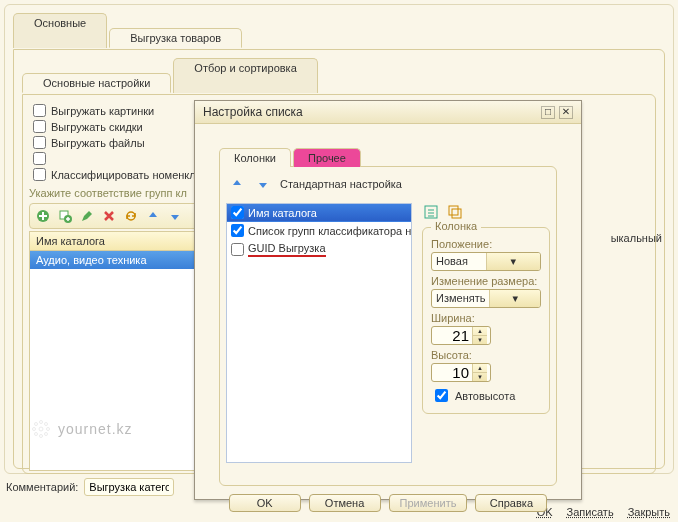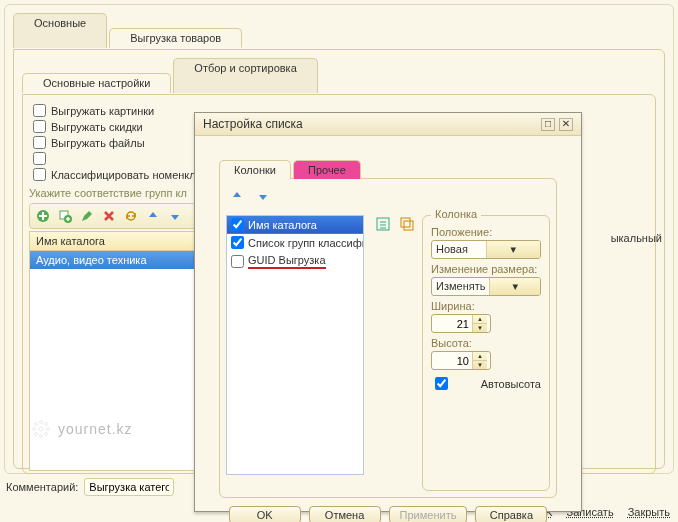--- a/index.html
+++ b/index.html
@@ -98,21 +98,21 @@
   }
   .footer-btns {
     position: absolute; right: 8px; bottom: 4px;
     display: flex; gap: 14px;
   }
   .footer-btns span { cursor: pointer; text-decoration: underline; text-decoration-style: dotted; }
 
   
   .dialog {
     position: absolute;
-    left: 194px; top: 112px;
+    left: 194px; top: 100px;
     width: 388px; height: 400px;
     border: 1px solid #9a9280;
     background: #faf6e8;
     box-shadow: 0 2px 3px rgba(0,0,0,.2);
   }
   .dialog-title {
     background: linear-gradient(#fbf7e6,#eee5c0);
     padding: 4px 8px;
     border-bottom: 1px solid #d8cc9c;
     display: flex; align-items: center;
@@ -167,21 +167,21 @@
     background: linear-gradient(#3d7fe0,#2a60c8);
     color: #fff;
   }
   .col-list-row input { margin: 0; }
   .underline-red {
     border-bottom: 2px solid #cc2020;
     padding-bottom: 1px;
   }
   .col-side {
     flex: 1;
-    display: flex; flex-direction: row; gap: 6px;
+    display: flex; flex-direction: column; gap: 6px;
   }
   .col-icons { display: flex; gap: 6px; }
   .col-icons .ic {
     width: 18px; height: 18px; cursor: pointer;
     display: inline-flex; align-items: center; justify-content: center;
   }
   .group-box {
     border: 1px solid #d8cc9c;
     border-radius: 6px;
     padding: 6px 8px 8px 8px;
@@ -212,31 +212,31 @@
   .num-input {
     display: flex; align-items: stretch;
     width: 60px; height: 19px;
     border: 1px solid #b8a870;
     border-radius: 3px;
     background: #fffef4;
     margin-top: 2px;
   }
   .num-input input {
     width: 40px; border: none; background: transparent;
-    text-align: right; padding: 0 3px; font-size: 11px;
+    text-align: right; padding: 0 3px; font-size: 15px;
   }
   .num-input .spin {
     width: 15px;
     border-left: 1px solid #d8cc9c;
     background: linear-gradient(#fef8d8,#f0e4b0);
     display: flex; flex-direction: column;
   }
   .num-input .spin div { flex:1; display:flex; align-items:center; justify-content:center; cursor:pointer; font-size:6px; }
   .num-input .spin div:first-child { border-bottom:1px solid #d8cc9c; }
-  .auto-h { display:flex; align-items:center; gap:4px; margin-top:4px;justify-content:space-between; }
+  .auto-h { display:flex; align-items:center; gap:4px; margin-top:4px; }
   .dialog-btns {
     display: flex; gap: 8px; justify-content: center;
     padding: 8px 4px 4px 4px;
   }
   .btn {
     min-width: 72px;
     padding: 2px 10px;
     border: 1px solid #b8a870;
     border-radius: 4px;
     background: linear-gradient(#fefaea,#f2e9c6);
@@ -378,20 +378,21 @@
         <span class="tb-btn">
             <svg width="14" height="14">
               <path d="M7 3l4 5H3z" fill="#48d"></path>
             </svg>
           </span>
         <span class="tb-btn">
             <svg width="14" height="14">
               <path d="M7 11l4-5H3z" fill="#48d"></path>
             </svg>
           </span>
+        <span>Стандартная настройка</span>
       </div>
       <div class="d-content">
         <div class="col-list">
           <div class="col-list-row selected">
             <input type="checkbox" checked="" style="">
             <span>Имя каталога</span>
           </div>
           <div class="col-list-row">
             <input type="checkbox" checked="" style="">
             <span>Список групп классификатора номенкл...</span>

